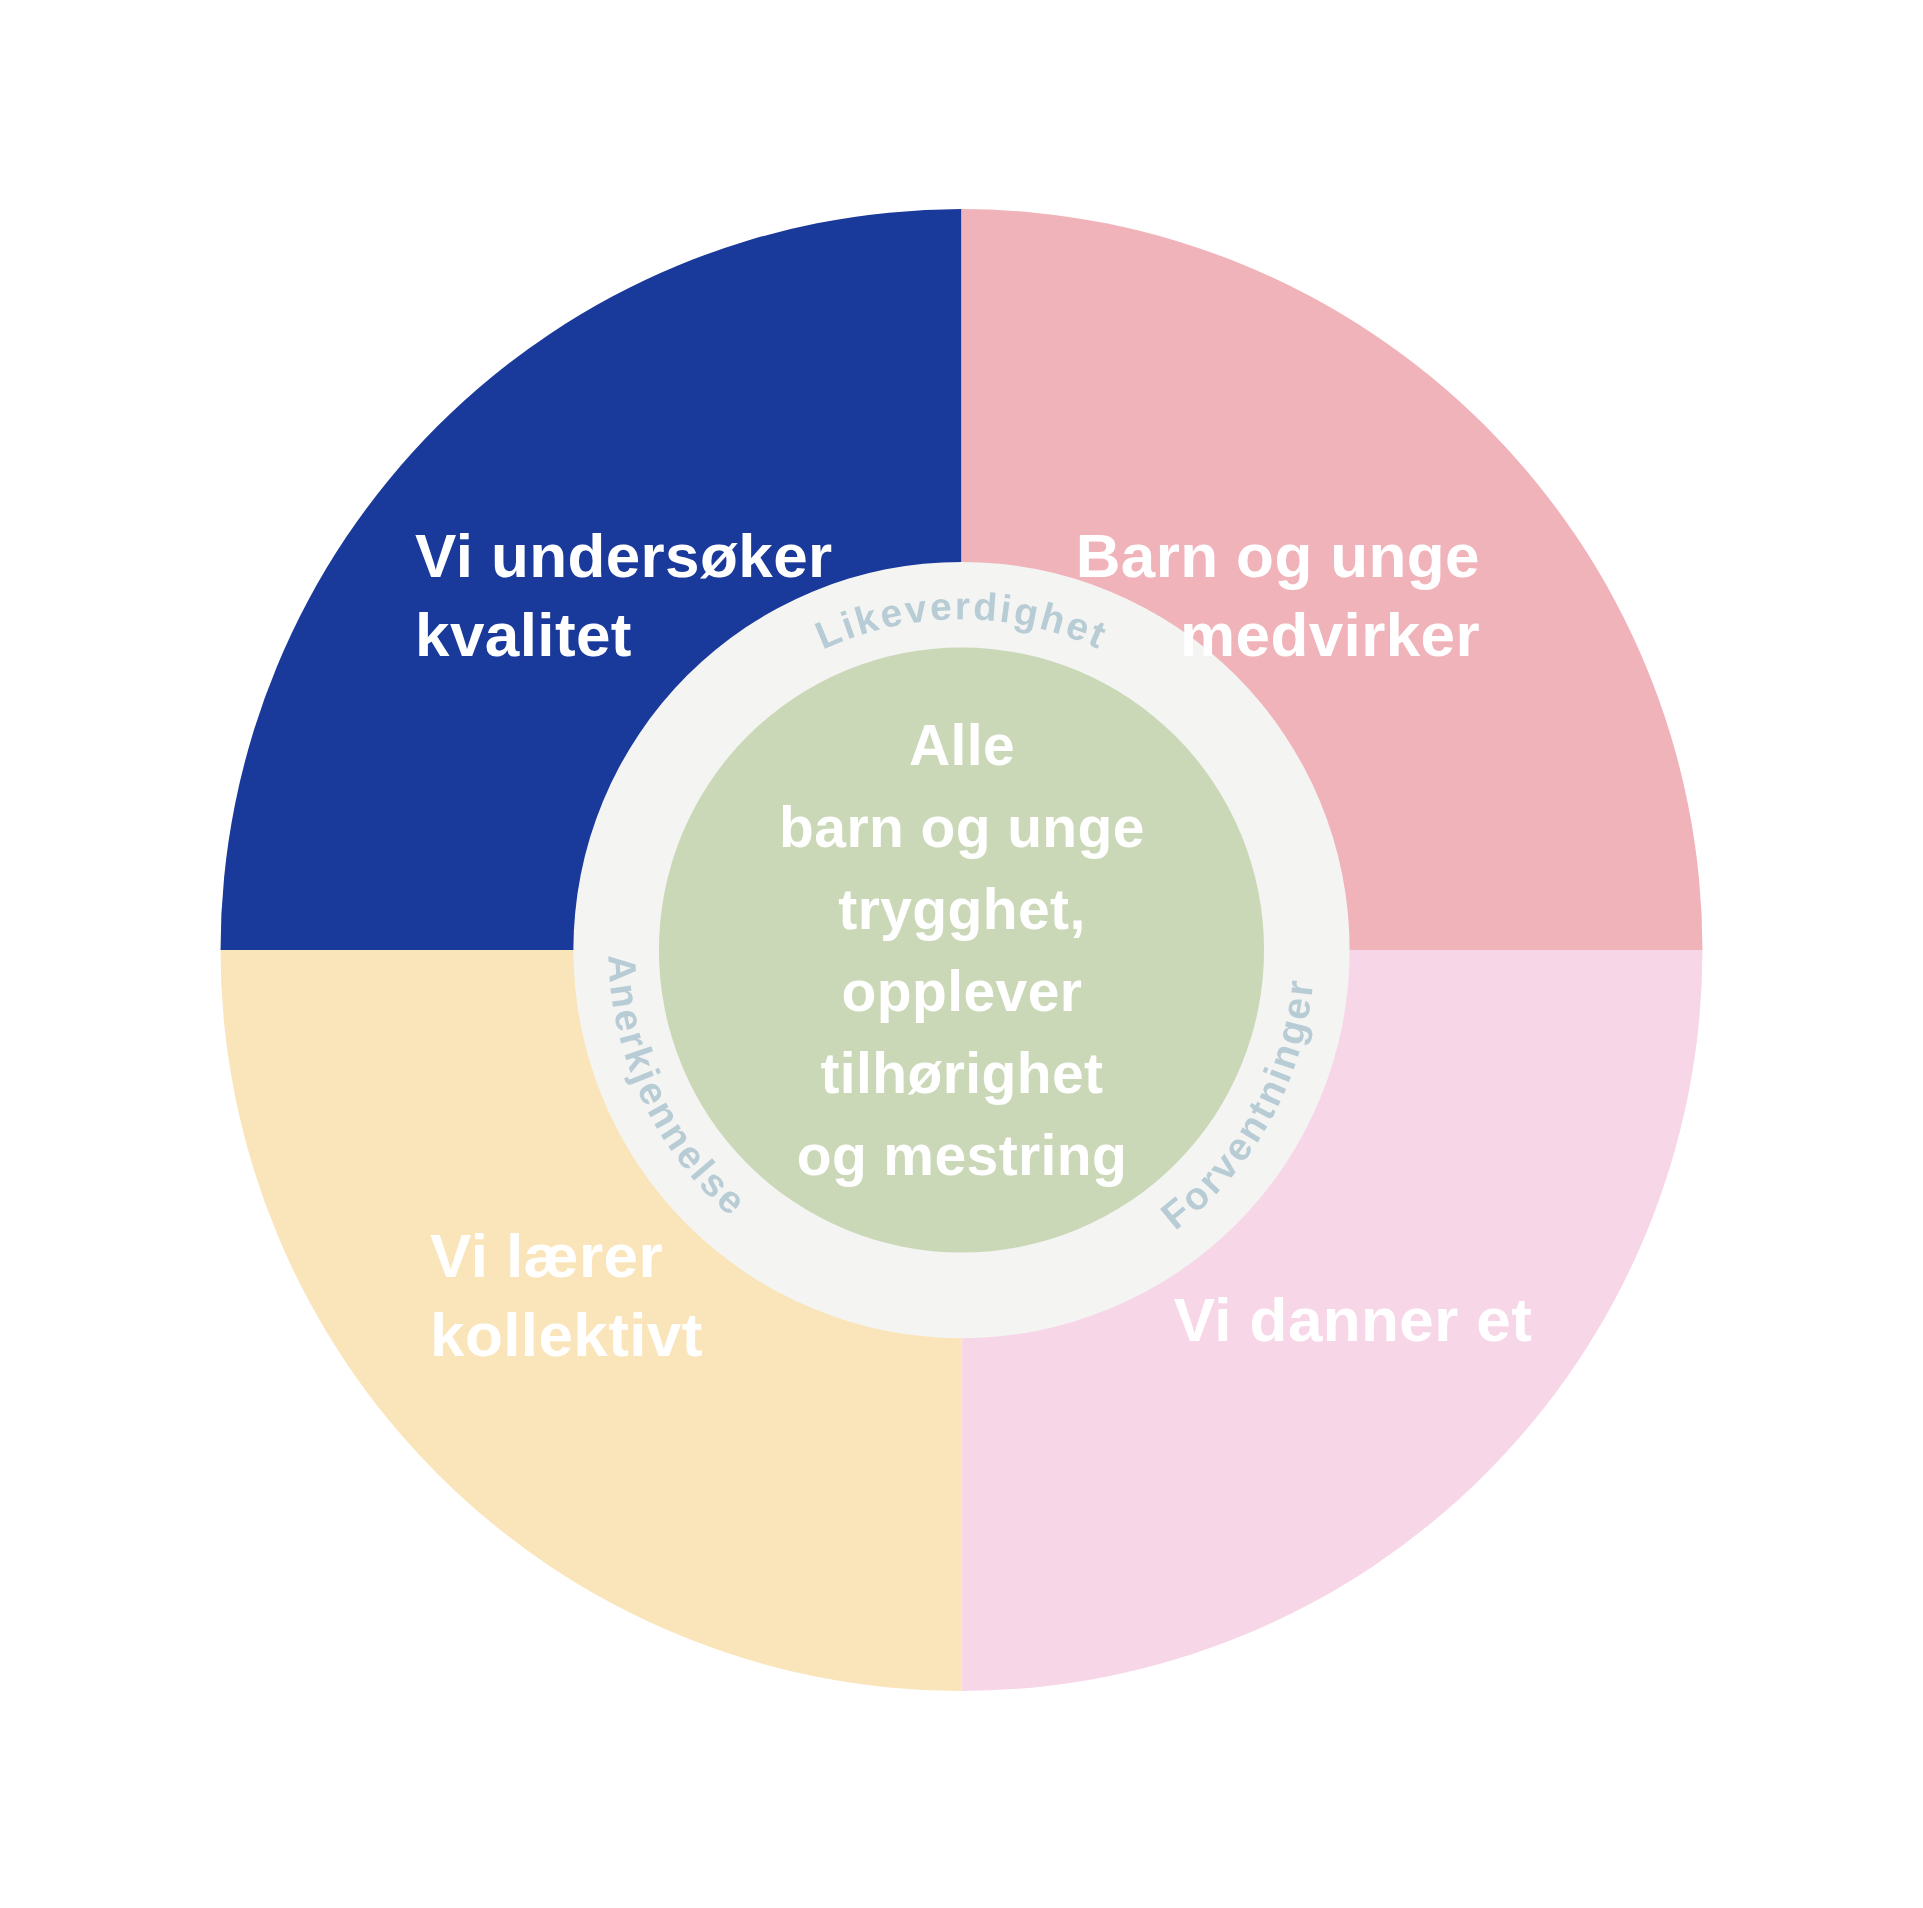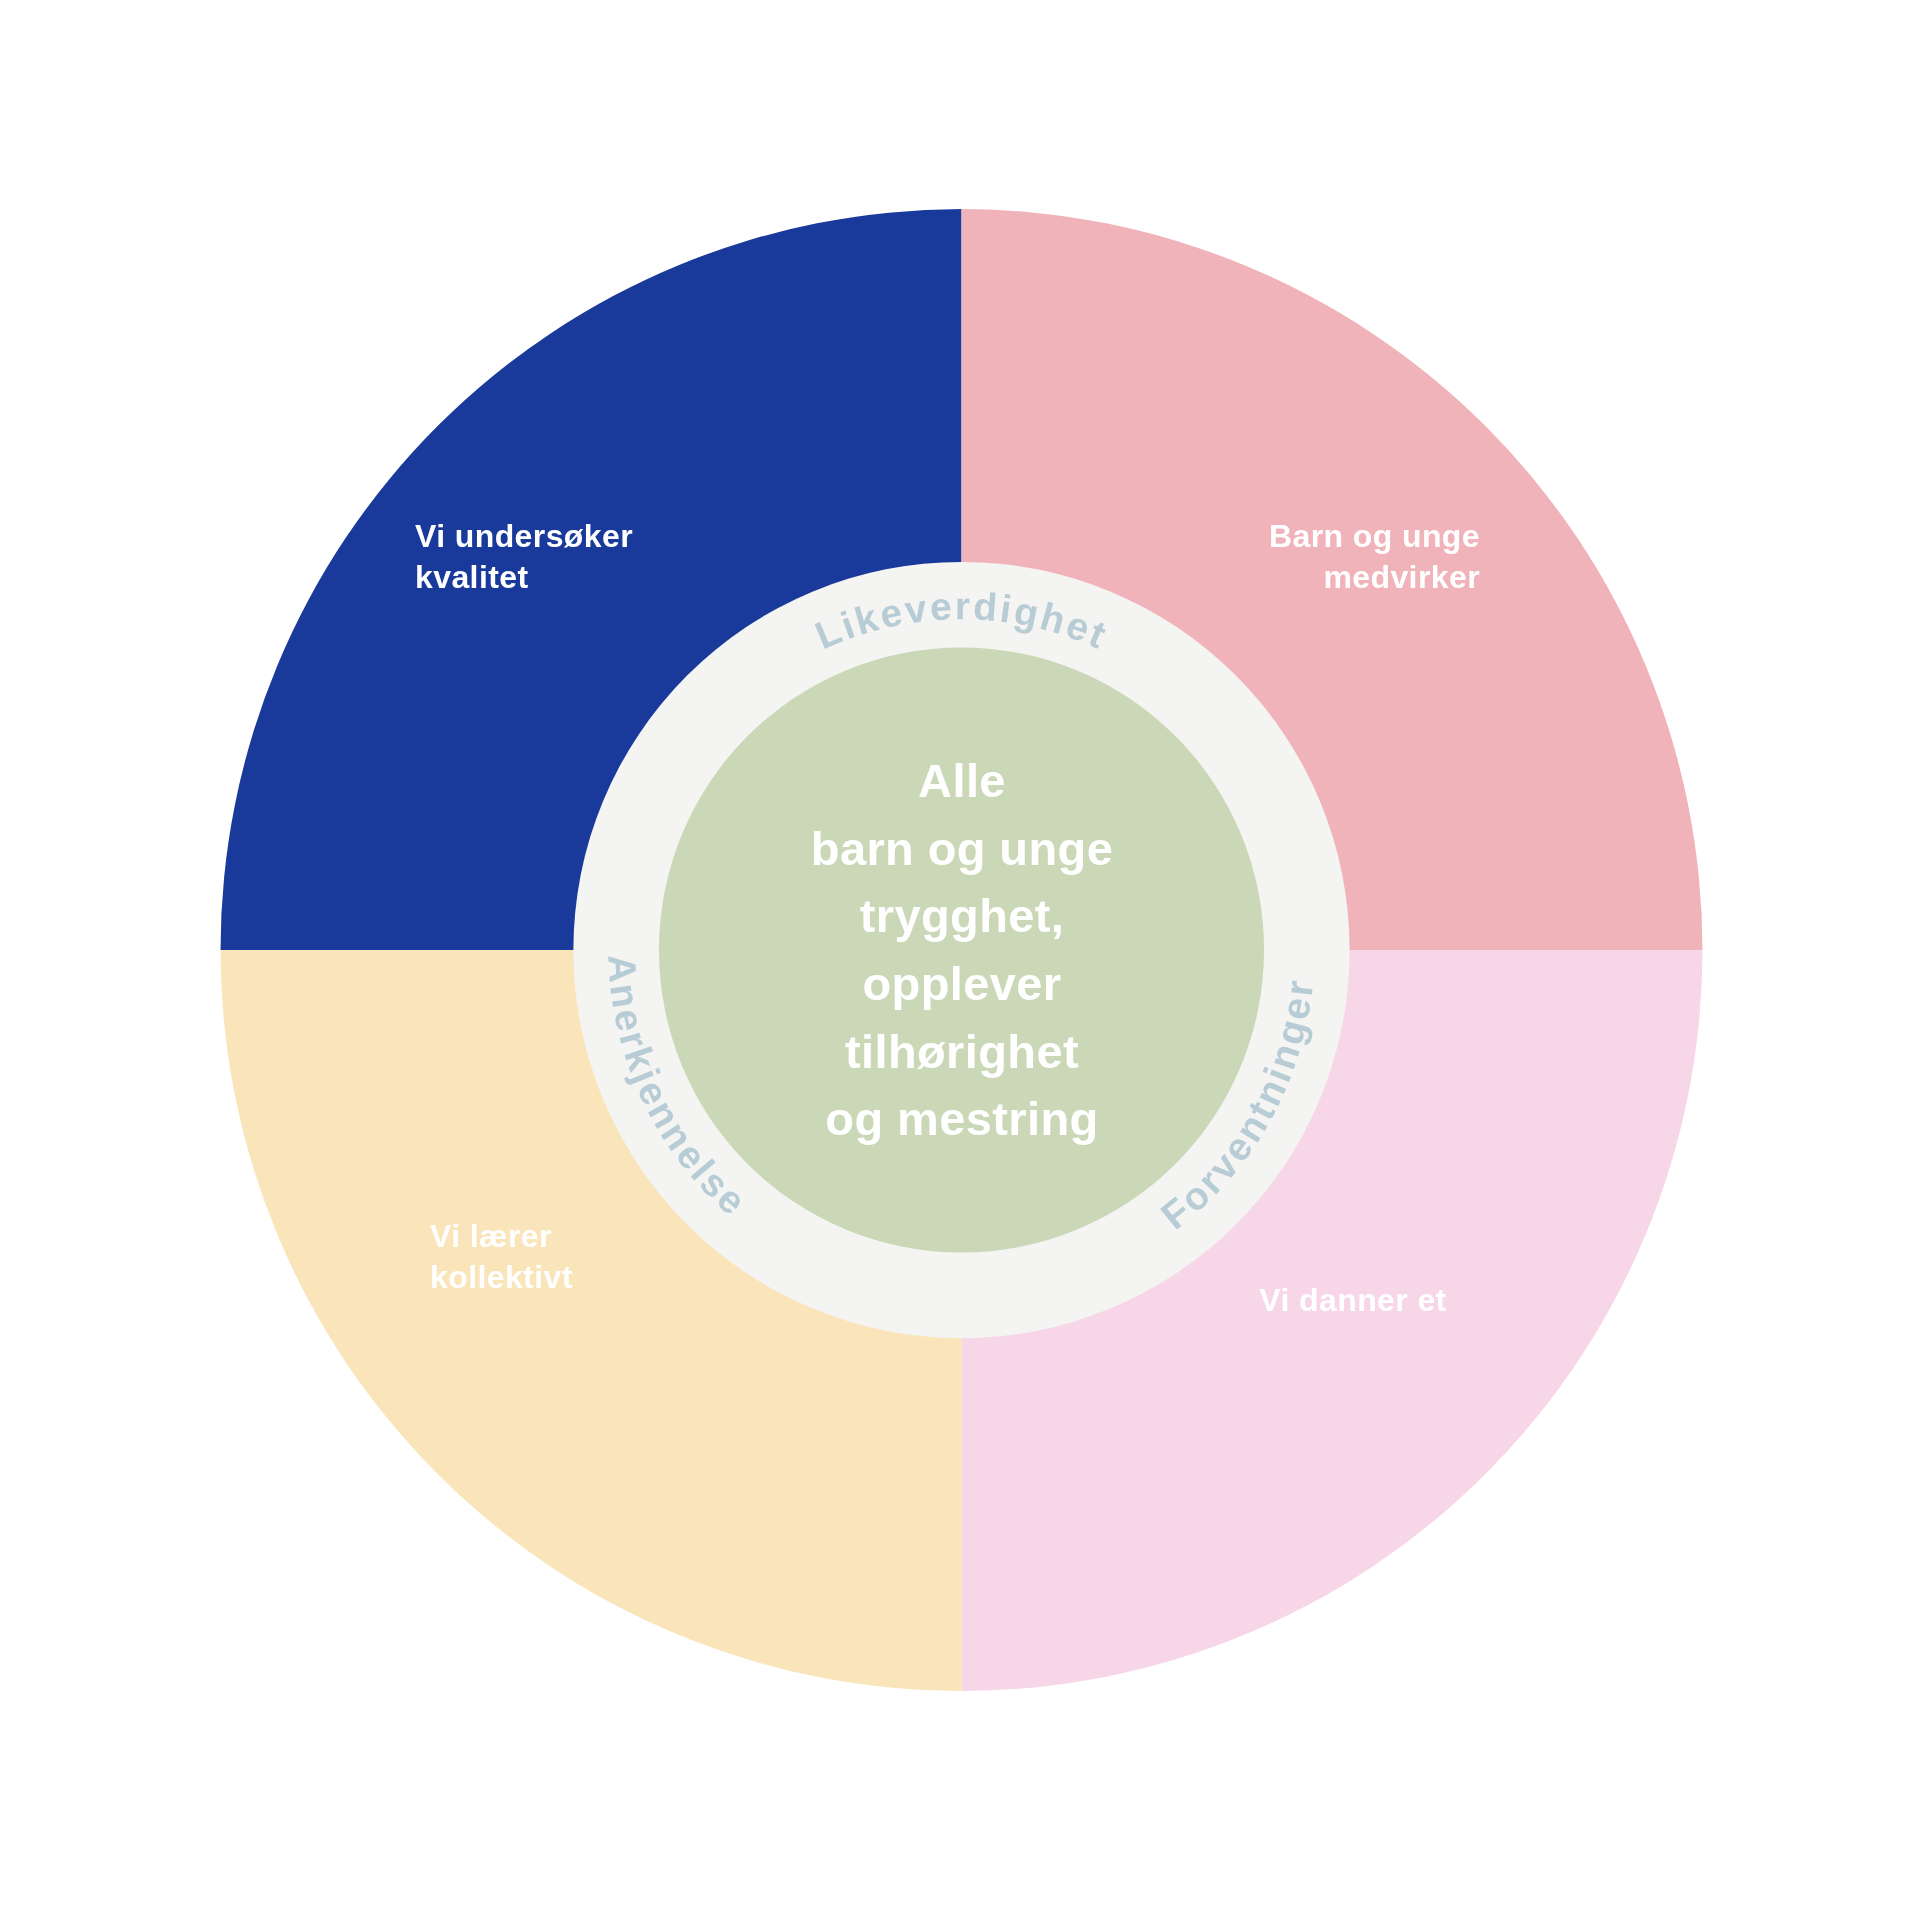--- a/index.html
+++ b/index.html
@@ -20,36 +20,36 @@
   }
   svg.wheel {
     position: absolute;
     left: 0;
     top: 0;
   }
   .q-label {
     position: absolute;
     color: #ffffff;
     font-weight: 700;
-    font-size: 32px;
+    font-size: 62px;
     line-height: 1.28;
     letter-spacing: 0.4px;
     white-space: nowrap;
   }
   .q-label.align-right { text-align: right; }
   .q-label.align-center { text-align: center; }
   .center-text {
     position: absolute;
     left: 962px;
     top: 950px;
     transform: translate(-50%, -50%);
     text-align: center;
     color: #ffffff;
     font-weight: 700;
-    font-size: 47px;
+    font-size: 57px;
     line-height: 1.44;
     letter-spacing: 0.4px;
     white-space: nowrap;
   }
   .ring-text {
     font-weight: 600;
     font-size: 44px;
     letter-spacing: 3px;
   }
 </style>

